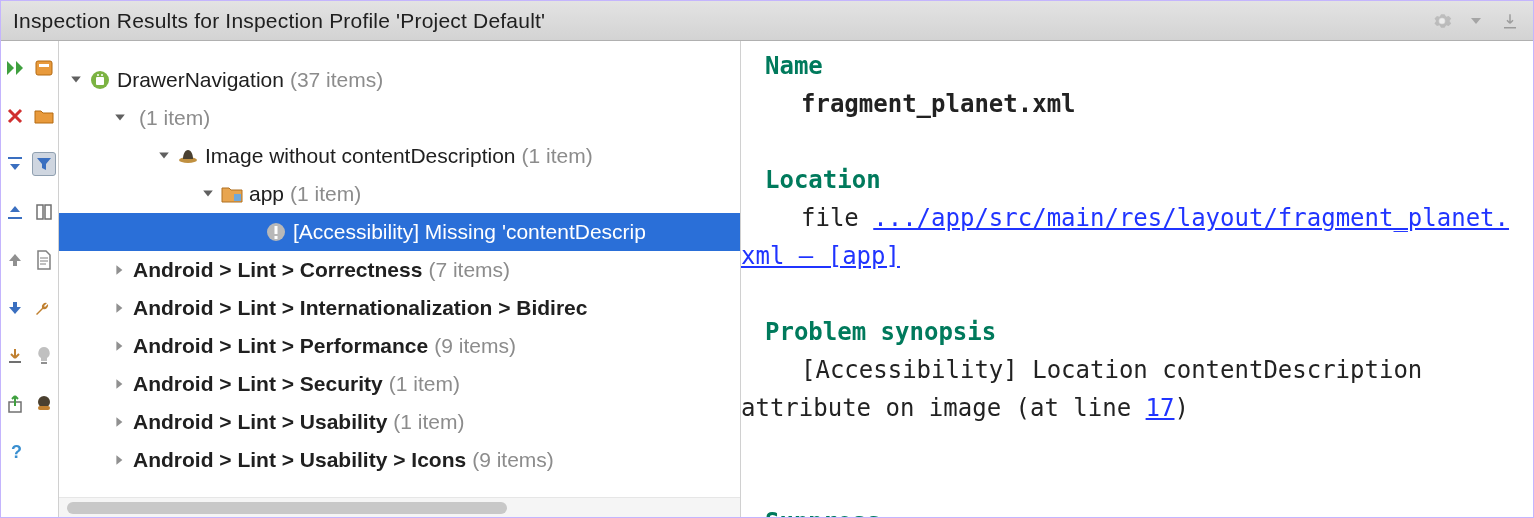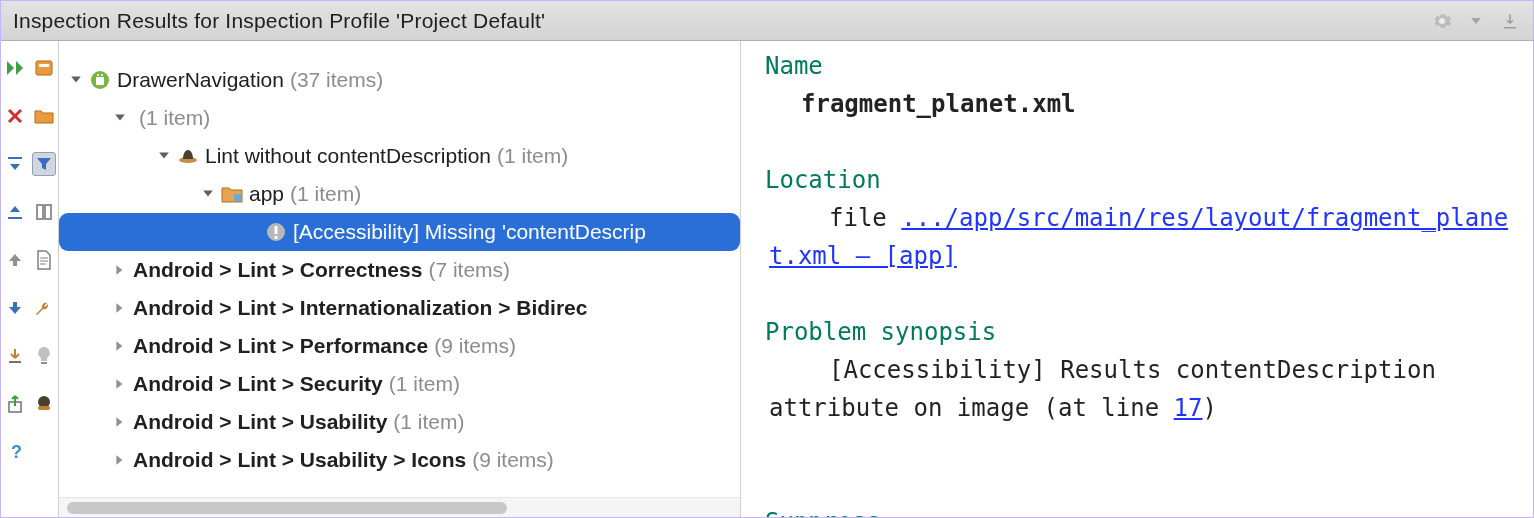--- a/index.html
+++ b/index.html
@@ -21,31 +21,31 @@
 .arrow { width:14px; height:14px; margin-right:6px; display:inline-flex; align-items:center; justify-content:center; flex-shrink:0; }
 .arrow svg { display:block; }
 .row .pad0 { width:10px; flex-shrink:0; }
 .row .pad1 { width:54px; flex-shrink:0; }
 .row .pad2 { width:98px; flex-shrink:0; }
 .row .pad3 { width:142px; flex-shrink:0; }
 .row .pad4 { width:186px; flex-shrink:0; }
 .label-bold { font-weight:600; color:#202020; }
 .label-norm { font-weight:400; color:#202020; }
 .count { color:#8c8c8c; font-weight:400; margin-left:6px; }
-.row.selected { background:#2a6fd8; color:#fff;border-radius:9px; }
+.row.selected { background:#2a6fd8; color:#fff; }
 .row.selected .label-norm,.row.selected .label-bold,.row.selected .count { color:#fff; }
 .ic { width:22px; height:22px; margin-right:6px; flex-shrink:0; display:inline-flex; align-items:center; justify-content:center; }
 .hscroll { height:20px; background:#f5f5f5; border-top:1px solid #e6e6e6; display:flex; align-items:center; }
 .hscroll .thumb { height:12px; width:440px; margin-left:8px; background:#c8c8c8; border-radius:6px; }
 .detail-pane { flex:1; overflow:hidden; font-family:Menlo,Consolas,monospace; font-size:24px; line-height:38px; color:#222; padding:0 10px 0 0; }
 .detail { padding-top:6px; }
-.sect { color:#007a5c; font-weight:normal; margin-left:24px; }
+.sect { color:#007a5c; font-weight:bold; margin-left:24px; }
 .ind { margin-left:60px; }
 .link { color:#2034ff; text-decoration:underline; }
-.wrap { word-break:break-all;margin-left:28px; }
+.wrap { word-break:break-all; }
 .blank { height:38px; }
 </style>
 </head>
 <body>
 
 <div class="window">
 
   <div class="titlebar">
     <span>Inspection Results for Inspection Profile 'Project Default'</span>
     <span class="spacer"></span>
@@ -228,21 +228,21 @@
                   <svg width="12" height="12" viewBox="0 0 10 10">
                     <path d="M1 2l4 5 4-5z" fill="#606060"></path>
                   </svg>
                 </span>
               <span class="ic">
                   <svg width="22" height="20" viewBox="0 0 22 20">
                     <ellipse cx="11" cy="14" rx="9" ry="3" fill="#c09040"></ellipse>
                     <path d="M6 13c0-5 2-9 5-9s5 4 5 9" fill="#4a4030"></path>
                   </svg>
                 </span>
-              <span class="label-norm">Lint without contentDescription</span>
+              <span class="label-norm">Image without contentDescription</span>
               <span class="count">(1 item)</span>
             </div>
 
             <div class="row">
               <span class="pad3"></span>
               <span class="arrow">
                   <svg width="12" height="12" viewBox="0 0 10 10">
                     <path d="M1 2l4 5 4-5z" fill="#606060"></path>
                   </svg>
                 </span>
@@ -348,21 +348,21 @@
           <div class="ind"><b>fragment_planet.xml</b></div>
           <div class="blank"></div>
           <div class="sect">Location</div>
           <div class="wrap">
             <span class="ind">file</span>
             <a href="#" class="link" style="word-break:break-all">.../app/src/main/res/layout/fragment_planet.xml – [app]</a>
           </div>
           <div class="blank"></div>
           <div class="sect">Problem synopsis</div>
           <div class="wrap">
-            <span class="ind">[Accessibility] Results contentDescription</span>
+            <span class="ind">[Accessibility] Location contentDescription</span>
           </div>
           <div class="wrap">
             <span>attribute on image (at line</span>
             <a href="#" class="link">17</a><span>)</span>
           </div>
           <div class="blank"></div>
           <div class="blank"></div>
           <div class="sect">Suppress</div>
 
         </div>

